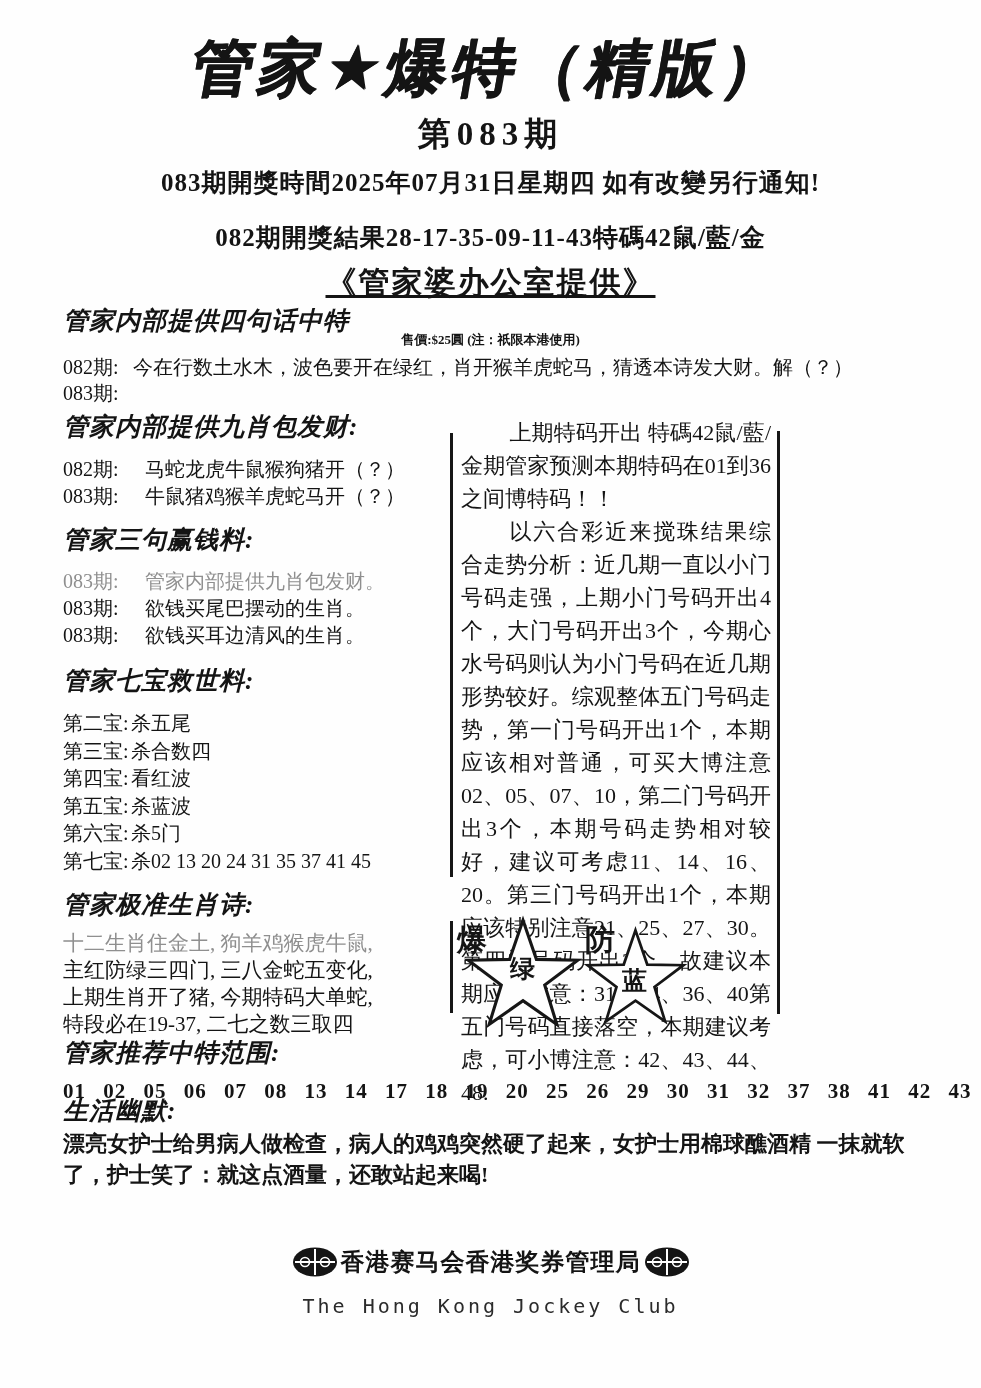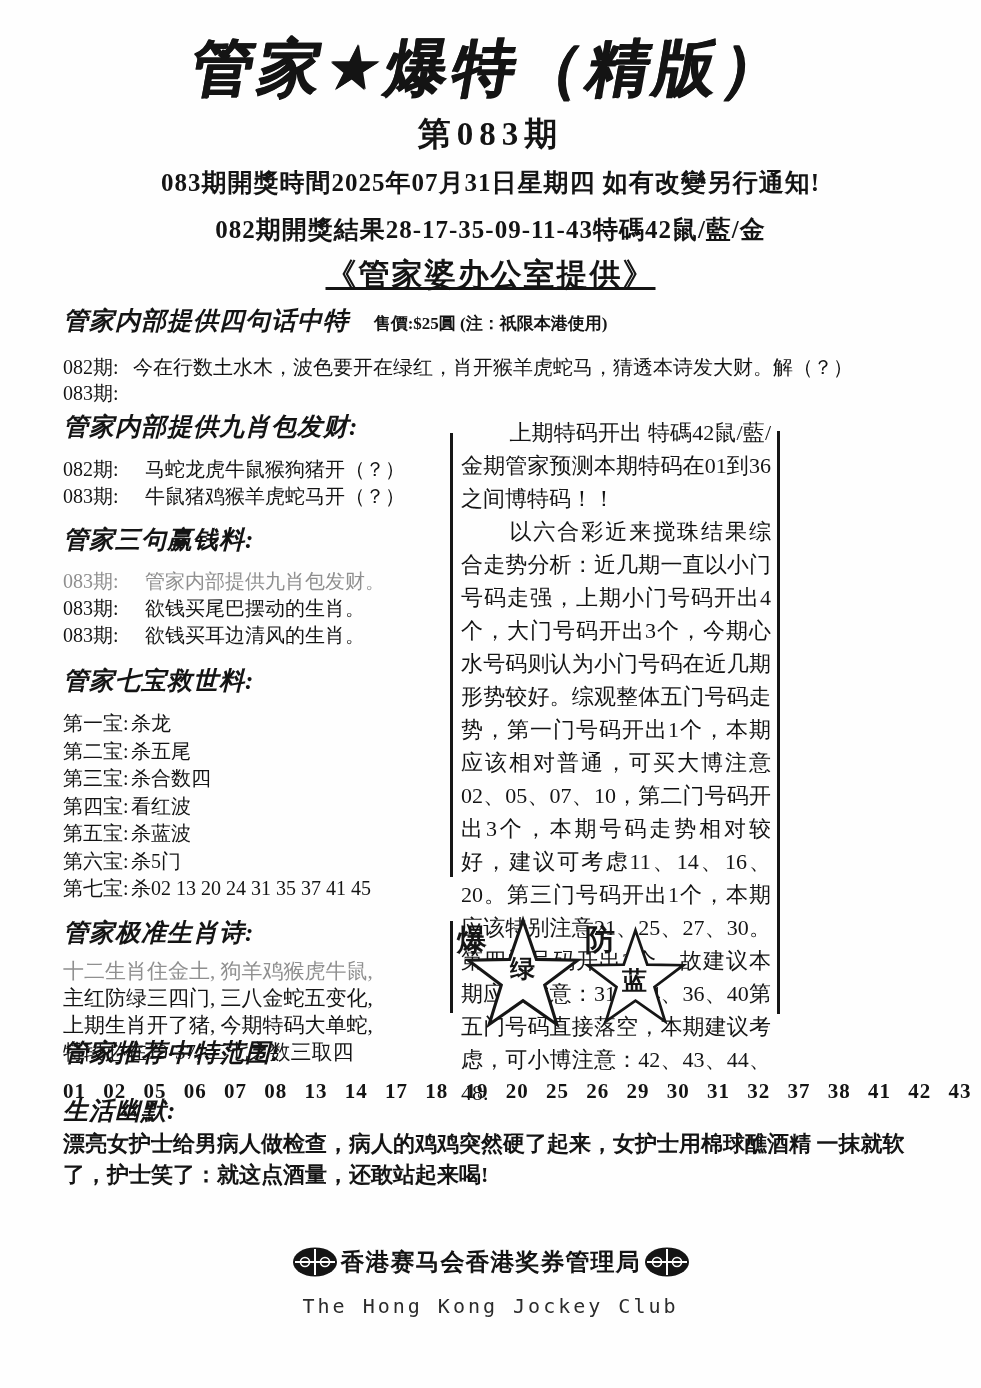--- a/index.html
+++ b/index.html
@@ -12,23 +12,23 @@
   
   .masthead { position:absolute; top:26px; left:0; width:100%; text-align:center; }
   .title {
     display:inline-block; font-family:"DejaVu Sans",sans-serif; font-weight:900;
     font-size:62px; letter-spacing:5px; transform:skewX(-10deg);
     text-shadow:1px 0 0 #141414, 0 1px 0 #141414;
     white-space:nowrap;
   }
   .issue { font-size:33px; letter-spacing:6px; margin-top:2px; font-weight:600; }
   .drawline { font-size:25px; font-weight:bold; margin-top:9px; letter-spacing:1px; }
-  .resultline { font-size:25px; font-weight:bold; margin-top:14px; letter-spacing:1px; }
+  .resultline { font-size:25px; font-weight:bold; margin-top:22px; letter-spacing:1px; }
   .provider { font-size:31px; font-weight:bold; margin-top:8px; letter-spacing:2px;text-decoration:underline; }
-  .price { font-size:17px; font-weight:bold; margin-top:16px; }
+  .price { font-size:13px; font-weight:bold; margin-top:27px; }
   
   .heading { font-size:25px; font-weight:bold; letter-spacing:1px;font-style:italic; }
   .row { font-size:20px; line-height:27px; display:flex; }
   .row .lbl { flex:0 0 82px; }
   .faded { color:#8f8f8f; filter:blur(0.5px); }
   
   .sec-four { position:absolute; left:63px; top:304px; width:870px; }
   .sec-four .rows { margin-top:17px; }
   .sec-four .row { line-height:26px; }
   .sec-four .row .lbl { flex:0 0 70px; }
@@ -130,24 +130,20 @@
         <div class="row">
           <span class="lbl">083期:</span>
           <span>欲钱买耳边清风的生肖。</span>
         </div>
       </div>
     </div>
 
     <div class="sec-seven">
       <div class="heading">管家七宝救世料:</div>
       <div class="rows">
-        <div class="row">
-          <span class="lbl">第一宝:</span>
-          <span>杀龙</span>
-        </div>
         <div class="row">
           <span class="lbl">第二宝:</span>
           <span>杀五尾</span>
         </div>
         <div class="row">
           <span class="lbl">第三宝:</span>
           <span>杀合数四</span>
         </div>
         <div class="row">
           <span class="lbl">第四宝:</span>

